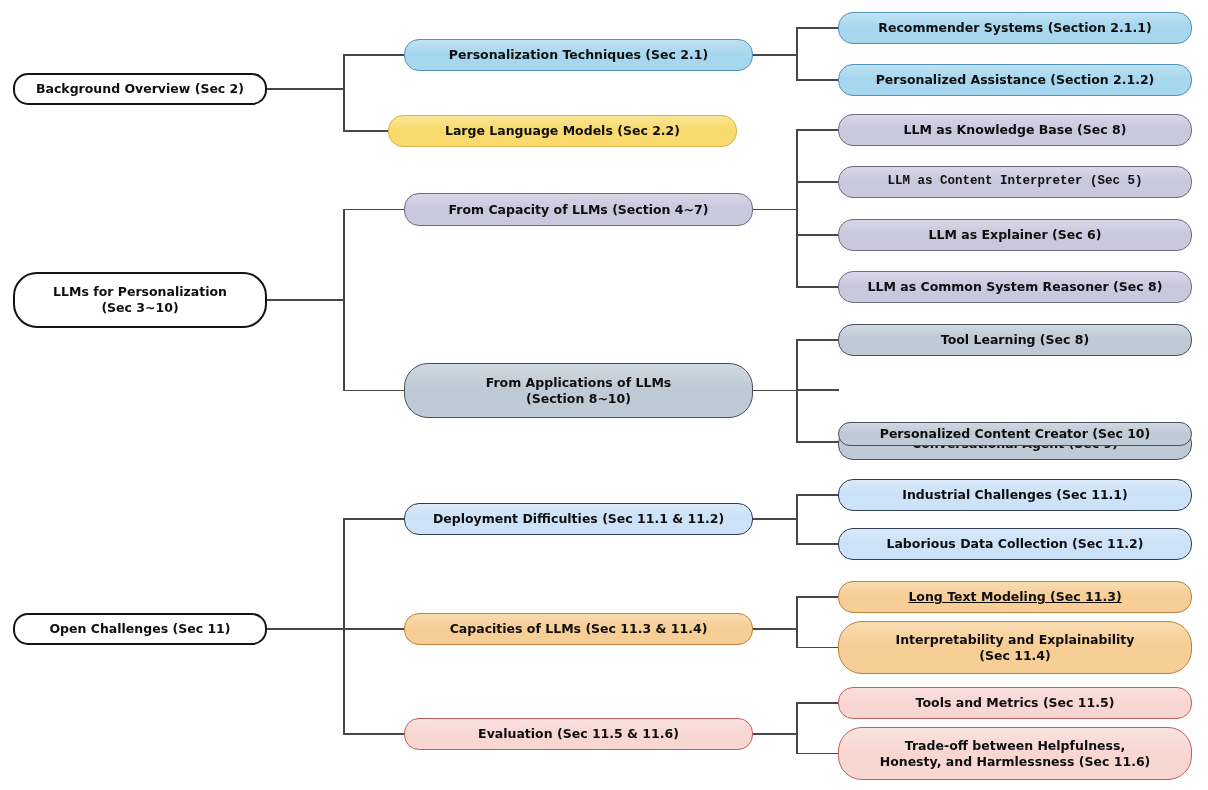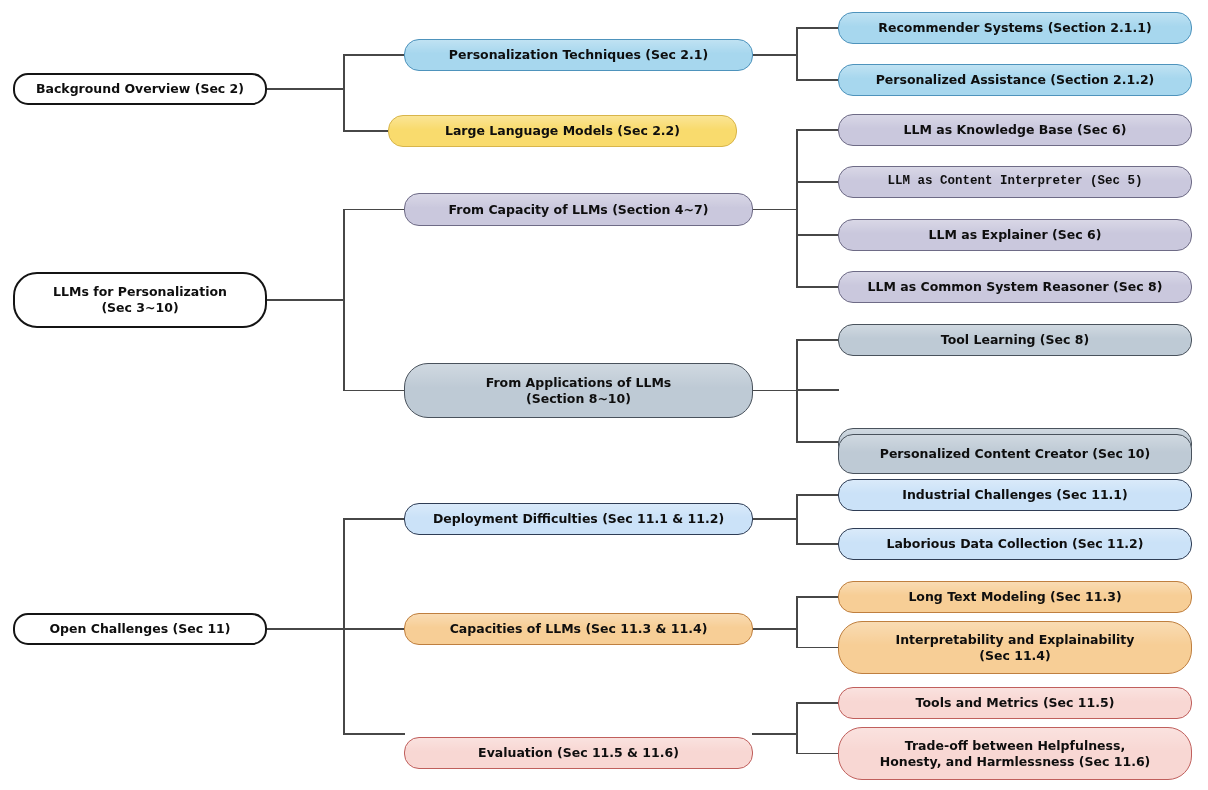--- a/index.html
+++ b/index.html
@@ -84,32 +84,32 @@
       <div class="node" style="left: 13px; top: 272px; width: 254px; height: 56px; background-color: rgb(255, 255, 255); border-color: rgb(20, 20, 20); border-width: 2px; border-radius: 24px;"><span>LLMs for Personalization
 (Sec 3~10)</span></div>
       <div class="node" style="left: 13px; top: 613px; width: 254px; height: 32px; background-color: rgb(255, 255, 255); border-color: rgb(20, 20, 20); border-width: 2px; border-radius: 15px;"><span>Open Challenges (Sec 11)</span></div>
       <div class="node" style="left: 404px; top: 39px; width: 349px; height: 32px; background-color: rgb(167, 215, 238); border-color: rgb(78, 147, 188); border-width: 1.5px; border-radius: 15px;"><span>Personalization Techniques (Sec 2.1)</span></div>
       <div class="node" style="left: 388px; top: 115px; width: 349px; height: 32px; background-color: rgb(249, 219, 109); border-color: rgb(216, 181, 74); border-width: 1.5px; border-radius: 15px;"><span>Large Language Models (Sec 2.2)</span></div>
       <div class="node" style="left: 404px; top: 193px; width: 349px; height: 33px; background-color: rgb(202, 200, 221); border-color: rgb(110, 107, 134); border-width: 1.5px; border-radius: 15px;"><span>From Capacity of LLMs (Section 4~7)</span></div>
       <div class="node" style="left: 404px; top: 363px; width: 349px; height: 55px; background-color: rgb(190, 202, 213); border-color: rgb(73, 82, 92); border-width: 1.5px; border-radius: 24px;"><span>From Applications of LLMs
 (Section 8~10)</span></div>
       <div class="node" style="left: 404px; top: 503px; width: 349px; height: 32px; background-color: rgb(203, 226, 248); border-color: rgb(47, 61, 85); border-width: 1.5px; border-radius: 15px;"><span>Deployment Difficulties (Sec 11.1 &amp; 11.2)</span></div>
       <div class="node" style="left: 404px; top: 613px; width: 349px; height: 32px; background-color: rgb(247, 206, 150); border-color: rgb(191, 127, 63); border-width: 1.5px; border-radius: 15px;"><span>Capacities of LLMs (Sec 11.3 &amp; 11.4)</span></div>
-      <div class="node" style="left: 404px; top: 718px; width: 349px; height: 32px; background-color: rgb(248, 215, 211); border-color: rgb(192, 95, 92); border-width: 1.5px; border-radius: 15px; margin-top: 19px;"><span>Evaluation (Sec 11.5 &amp; 11.6)</span></div>
+      <div class="node" style="left: 404px; top: 718px; width: 349px; height: 32px; background-color: rgb(248, 215, 211); border-color: rgb(192, 95, 92); border-width: 1.5px; border-radius: 15px;"><span>Evaluation (Sec 11.5 &amp; 11.6)</span></div>
       <div class="node" style="left: 838px; top: 12px; width: 354px; height: 32px; background-color: rgb(167, 215, 238); border-color: rgb(78, 147, 188); border-width: 1.5px; border-radius: 15px;"><span>Recommender Systems (Section 2.1.1)</span></div>
       <div class="node" style="left: 838px; top: 64px; width: 354px; height: 32px; background-color: rgb(167, 215, 238); border-color: rgb(78, 147, 188); border-width: 1.5px; border-radius: 15px;"><span>Personalized Assistance (Section 2.1.2)</span></div>
-      <div class="node" style="left: 838px; top: 114px; width: 354px; height: 32px; background-color: rgb(202, 200, 221); border-color: rgb(110, 107, 134); border-width: 1.5px; border-radius: 15px;"><span>LLM as Knowledge Base (Sec 6)</span></div>
+      <div class="node" style="left: 838px; top: 114px; width: 354px; height: 32px; background-color: rgb(202, 200, 221); border-color: rgb(110, 107, 134); border-width: 1.5px; border-radius: 15px;"><span>LLM as Knowledge Base (Sec 8)</span></div>
       <div class="node" style="left: 838px; top: 166px; width: 354px; height: 32px; background-color: rgb(202, 200, 221); border-color: rgb(110, 107, 134); border-width: 1.5px; border-radius: 15px; font-family: Liberation Mono, monospace;"><span>LLM as Content Interpreter (Sec 5)</span></div>
       <div class="node" style="left: 838px; top: 219px; width: 354px; height: 32px; background-color: rgb(202, 200, 221); border-color: rgb(110, 107, 134); border-width: 1.5px; border-radius: 15px;"><span>LLM as Explainer (Sec 6)</span></div>
       <div class="node" style="left: 838px; top: 271px; width: 354px; height: 32px; background-color: rgb(202, 200, 221); border-color: rgb(110, 107, 134); border-width: 1.5px; border-radius: 15px;"><span>LLM as Common System Reasoner (Sec 8)</span></div>
       <div class="node" style="left: 838px; top: 324px; width: 354px; height: 32px; background-color: rgb(190, 202, 213); border-color: rgb(73, 82, 92); border-width: 1.5px; border-radius: 15px; text-align: center;"><span>Tool Learning (Sec 8)</span></div>
       <div class="node" style="left: 838px; top: 380px; width: 354px; height: 32px; background-color: rgb(190, 202, 213); border-color: rgb(73, 82, 92); border-width: 1.5px; border-radius: 15px; margin-top: 48px;"><span>Conversational Agent (Sec 9)</span></div>
-      <div class="node" style="left: 838px; top: 434px; width: 354px; height: 40px; background-color: rgb(190, 202, 213); border-color: rgb(73, 82, 92); border-width: 1.5px; border-radius: 15px;"><span>Personalized Content Creator (Sec 10)</span></div>
+      <div class="node" style="left: 838px; top: 422px; width: 354px; height: 24px; background-color: rgb(190, 202, 213); border-color: rgb(73, 82, 92); border-width: 1.5px; border-radius: 15px;"><span>Personalized Content Creator (Sec 10)</span></div>
       <div class="node" style="left: 838px; top: 479px; width: 354px; height: 32px; background-color: rgb(203, 226, 248); border-color: rgb(47, 61, 85); border-width: 1.5px; border-radius: 15px;"><span>Industrial Challenges (Sec 11.1)</span></div>
       <div class="node" style="left: 838px; top: 528px; width: 354px; height: 32px; background-color: rgb(203, 226, 248); border-color: rgb(47, 61, 85); border-width: 1.5px; border-radius: 15px;"><span>Laborious Data Collection (Sec 11.2)</span></div>
-      <div class="node" style="left: 838px; top: 581px; width: 354px; height: 32px; background-color: rgb(247, 206, 150); border-color: rgb(191, 127, 63); border-width: 1.5px; border-radius: 15px;"><span>Long Text Modeling (Sec 11.3)</span></div>
+      <div class="node" style="left: 838px; top: 581px; width: 354px; height: 32px; background-color: rgb(247, 206, 150); border-color: rgb(191, 127, 63); border-width: 1.5px; border-radius: 15px; text-decoration: underline;"><span>Long Text Modeling (Sec 11.3)</span></div>
       <div class="node" style="left: 838px; top: 621px; width: 354px; height: 53px; background-color: rgb(247, 206, 150); border-color: rgb(191, 127, 63); border-width: 1.5px; border-radius: 24px;"><span>Interpretability and Explainability
 (Sec 11.4)</span></div>
       <div class="node" style="left: 838px; top: 687px; width: 354px; height: 32px; background-color: rgb(248, 215, 211); border-color: rgb(192, 95, 92); border-width: 1.5px; border-radius: 15px;"><span>Tools and Metrics (Sec 11.5)</span></div>
       <div class="node" style="left: 838px; top: 727px; width: 354px; height: 53px; background-color: rgb(248, 215, 211); border-color: rgb(192, 95, 92); border-width: 1.5px; border-radius: 24px;"><span>Trade-off between Helpfulness,
 Honesty, and Harmlessness (Sec 11.6)</span></div>
     </div>
 </div>
 
 </body></html>

